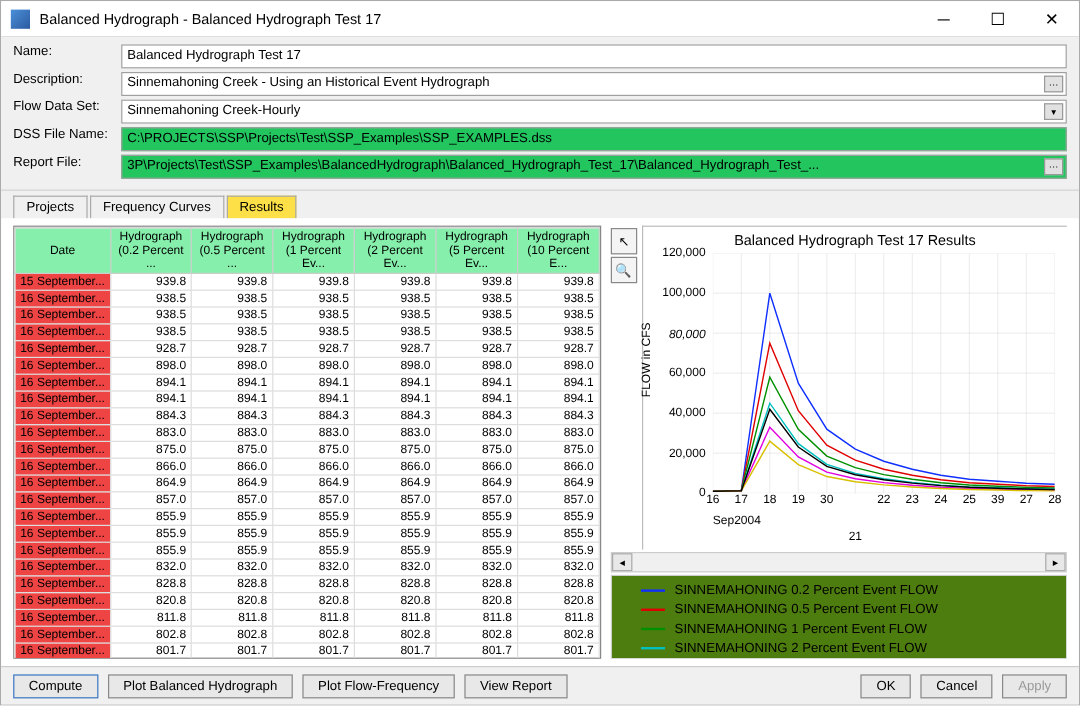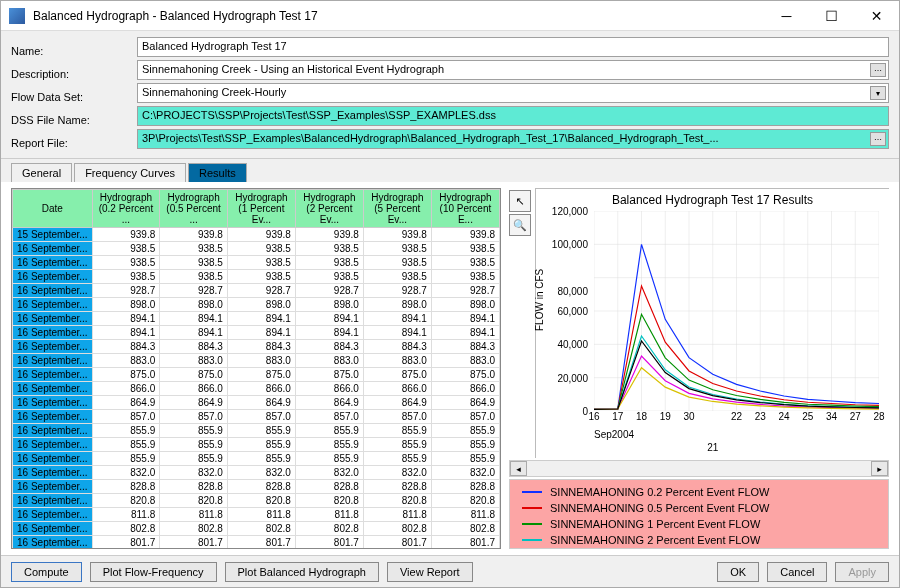--- a/index.html
+++ b/index.html
@@ -40,30 +40,29 @@
   cursor: pointer;
 }
 
 .form-area {
   padding: 6px 10px;
   background: #f0f0f0;
   border-bottom: 1px solid #ccc;
 }
 .form-row {
   display: flex;
-  align-items: flex-end;
+  align-items: flex-start;
   margin-bottom: 3px;
-  gap: 36px;
 }
 .form-row .label { width: 90px; color: #000; }
 .form-row .field {
   flex: 1;
   height: 20px;
   border: 1px solid #a0a0a0;
-  background: #5eead4;
+  background: #22c55e;
   padding: 2px 4px;
   font-size: 11px;
   position: relative;
 }
 .form-row .field.editable { background: #fff; }
 .form-row .field .dd {
   position: absolute; right: 2px; top: 2px;
   width: 16px; height: 14px;
   background: #e1e1e1;
   border: 1px solid #999;
@@ -79,21 +78,21 @@
 }
 .tab {
   padding: 3px 10px;
   border: 1px solid #aaa;
   border-bottom: none;
   background: #f0f0f0;
   margin-right: 2px;
   cursor: pointer;
   font-size: 11px;
 }
-.tab.active { background: #0369a1; }
+.tab.active { background: #fde047; }
 
 .main-split {
   flex: 1;
   display: flex;
   background: #fff;
   padding: 6px 10px;
   gap: 8px;
   overflow: hidden;
 }
 .left-pane {
@@ -117,21 +116,21 @@
   height: 28px;
   vertical-align: middle;
 }
 td {
   border: 1px solid #ddd;
   padding: 0 4px;
   height: 14px;
   text-align: right;
   white-space: nowrap;
 }
-td:first-child { text-align: left; background: #0ea5e9; }
+td:first-child { text-align: left; background: #ef4444; }
 
 .right-pane {
   flex: 1;
   display: flex;
   flex-direction: column;
 }
 .chart-container {
   display: flex;
   height: 270px;
 }
@@ -202,23 +201,23 @@
   border: 1px solid #aaa;
   background: #e8e8e8;
   display:flex;align-items:center;justify-content:center;
   font-size:9px;
 }
 .h-scroll .track { flex:1; }
 
 .legend {
   flex: 1;
   border: 1px solid #ccc;
-  padding: 4px 12px;
+  padding: 4px 24px;
   overflow: auto;
-  background: #fca5a5;
+  background: #4d7c0f;
 }
 .legend-row {
   display: flex; align-items: center;
   height: 16px;
   font-size: 11px;
 }
 .legend-swatch { width: 20px; height: 2px; margin-right: 8px; }
 
 .footer {
   height: 32px;
@@ -269,21 +268,21 @@
       <div class="label">DSS File Name:</div>
       <div class="field"><span>C:\PROJECTS\SSP\Projects\Test\SSP_Examples\SSP_EXAMPLES.dss</span></div>
     </div>
     <div class="form-row">
       <div class="label">Report File:</div>
       <div class="field"><span>3P\Projects\Test\SSP_Examples\BalancedHydrograph\Balanced_Hydrograph_Test_17\Balanced_Hydrograph_Test_...</span><div class="dd">⋯</div></div>
     </div>
   </div>
 
   <div class="tabs">
-    <div class="tab">General</div>
+    <div class="tab">Projects</div>
     <div class="tab">Frequency Curves</div>
     <div class="tab active">Results</div>
   </div>
 
   <div class="main-split">
     <div class="left-pane">
       <div class="table-wrap">
         <table id="results-table">
           <thead>
               <tr id="thead-row">
@@ -516,21 +515,21 @@
           <div class="tool-btn">🔍</div>
         </div>
         <div class="chart-box">
           <div class="chart-title">Balanced Hydrograph Test 17 Results</div>
           <div class="y-axis" id="y-axis">
             <div class="y-label">FLOW in CFS</div>
           <div class="y-tick" style="top: 200px;">0</div>
               <div class="y-tick" style="top: 166.667px; margin-left: 32px;">20,000</div>
               <div class="y-tick" style="top: 133.333px;">40,000</div>
               <div class="y-tick" style="top: 100px;">60,000</div>
-              <div class="y-tick" style="top: 80px;">80,000</div>
+              <div class="y-tick" style="top: 68px; font-style: italic;">80,000</div>
               <div class="y-tick" style="top: 33.3333px; margin-left: 20px;">100,000</div>
               <div class="y-tick" style="top: 0px;">120,000</div>
             </div>
           <div class="plot-area" id="plot-area">
             <svg id="plot-svg" width="100%" height="100%" viewBox="0 0 290 200" preserveAspectRatio="none">
                 <line x1="0" x2="290" y1="200" y2="200" stroke="#ddd" stroke-width="0.5"></line>
                 <line x1="0" x2="290" y1="166.66666666666669" y2="166.66666666666669" stroke="#ddd" stroke-width="0.5"></line>
                 <line x1="0" x2="290" y1="133.33333333333334" y2="133.33333333333334" stroke="#ddd" stroke-width="0.5"></line>
                 <line x1="0" x2="290" y1="100" y2="100" stroke="#ddd" stroke-width="0.5"></line>
                 <line x1="0" x2="290" y1="66.66666666666669" y2="66.66666666666669" stroke="#ddd" stroke-width="0.5"></line>
@@ -563,21 +562,21 @@
           <div class="x-tick" style="left: 0%;">16</div>
               <div class="x-tick" style="left: 8.33333%;">17</div>
               <div class="x-tick" style="left: 16.6667%;">18</div>
               <div class="x-tick" style="left: 25%;">19</div>
               <div class="x-tick" style="left: 33.3333%;">30</div>
               <div class="x-tick" style="left: 41.6667%; margin-top: 31px;">21</div>
               <div class="x-tick" style="left: 50%;">22</div>
               <div class="x-tick" style="left: 58.3333%;">23</div>
               <div class="x-tick" style="left: 66.6667%;">24</div>
               <div class="x-tick" style="left: 75%;">25</div>
-              <div class="x-tick" style="left: 83.3333%;">34</div>
+              <div class="x-tick" style="left: 83.3333%;">39</div>
               <div class="x-tick" style="left: 91.6667%;">27</div>
               <div class="x-tick" style="left: 100%;">28</div>
             </div>
         </div>
       </div>
       <div class="h-scroll">
         <div class="arrow">◂</div>
         <div class="track"></div>
         <div class="arrow">▸</div>
       </div>
@@ -598,21 +597,21 @@
             <div class="legend-swatch" style="background: rgb(0, 192, 192);"></div>
             <span>SINNEMAHONING 2 Percent Event FLOW</span>
           </div>
           <div class="legend-row"></div>
         </div>
     </div>
   </div>
 
   <div class="footer">
     <button class="btn primary">Compute</button>
+    <button class="btn">Plot Balanced Hydrograph</button>
     <button class="btn">Plot Flow-Frequency</button>
-    <button class="btn">Plot Balanced Hydrograph</button>
     <button class="btn">View Report</button>
     <div class="spacer"></div>
     <button class="btn">OK</button>
     <button class="btn">Cancel</button>
     <button class="btn disabled">Apply</button>
   </div>
 </div>
 
 </body></html>

